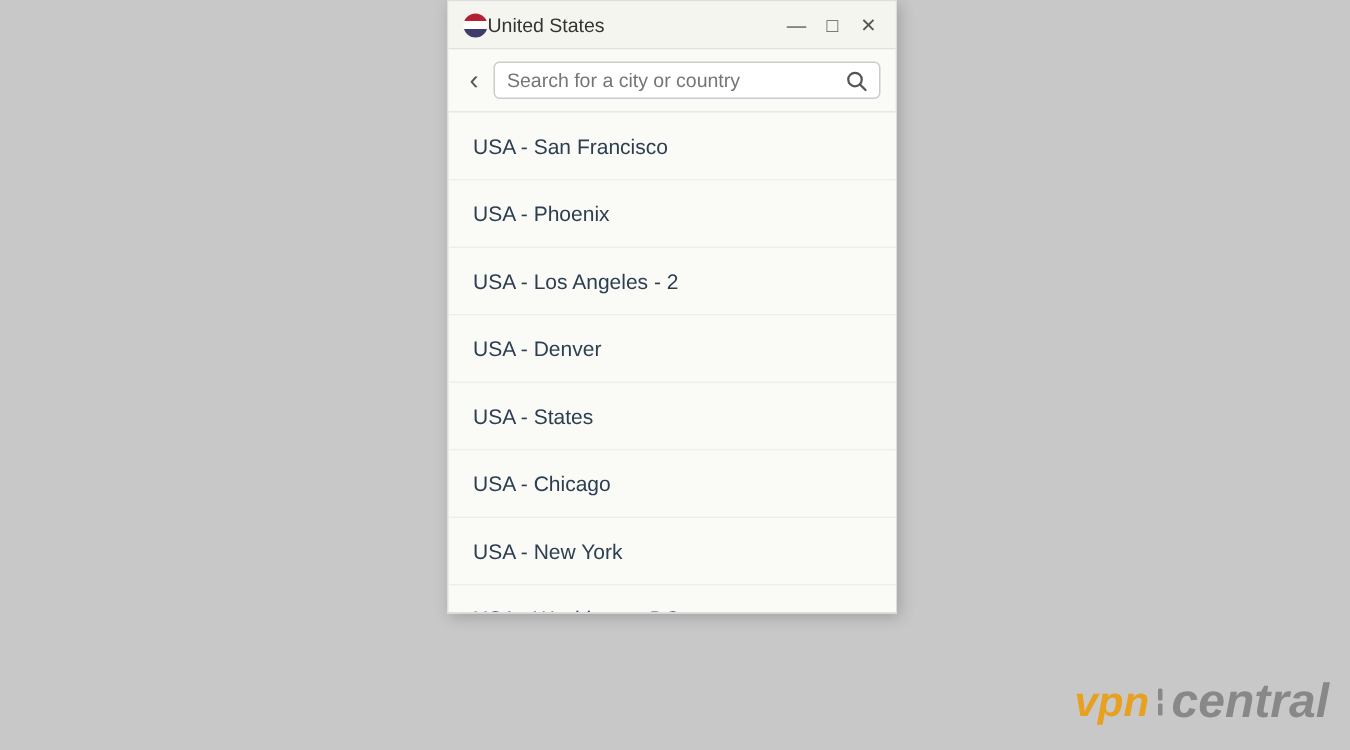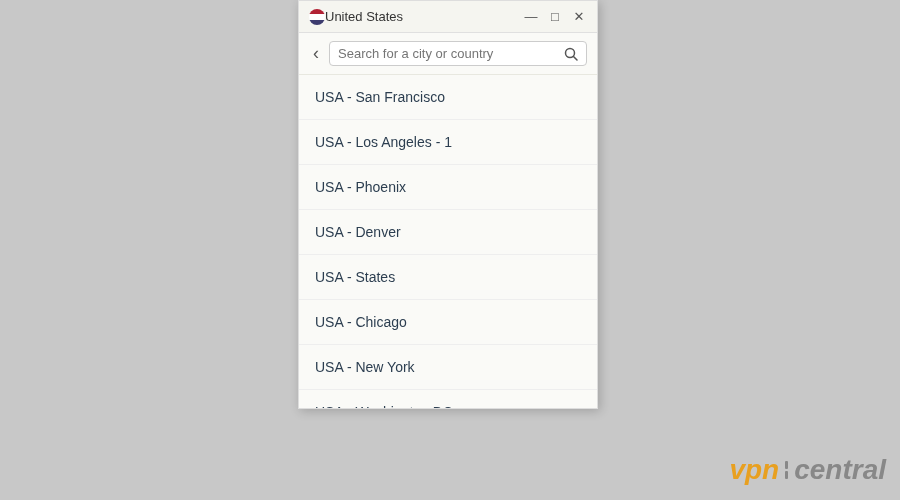--- a/index.html
+++ b/index.html
@@ -155,21 +155,21 @@
 
     .brand-vpn {
       font-size: 28px;
       font-weight: 700;
       color: #e8a020;
       font-style: italic;
       margin-left: 48px;
     }
 
     .brand-central {
-      font-size: 28px;
+      font-size: 32px;
       font-weight: 700;
       color: #888;
       font-style: italic;
     }
 
     
     .flag-circle {
       width: 16px;
       height: 16px;
       border-radius: 50%;
@@ -204,24 +204,24 @@
         </svg>
       </button>
     </div>
   </div>
 
   <div class="list-container" id="location-list">
   <div class="list-item">
         <span>USA - San Francisco</span>
       </div>
       <div class="list-item">
-        <span>USA - Los Angeles - 1</span>
-      </div>
-      <div class="list-item">
         <span>USA - Phoenix</span>
+      </div>
+      <div class="list-item">
+        <span>USA - Los Angeles - 2</span>
       </div>
       <div class="list-item">
         <span>USA - Denver</span>
       </div>
       <div class="list-item">
         <span>USA - States</span>
       </div>
       <div class="list-item">
         <span>USA - Chicago</span>
       </div>

